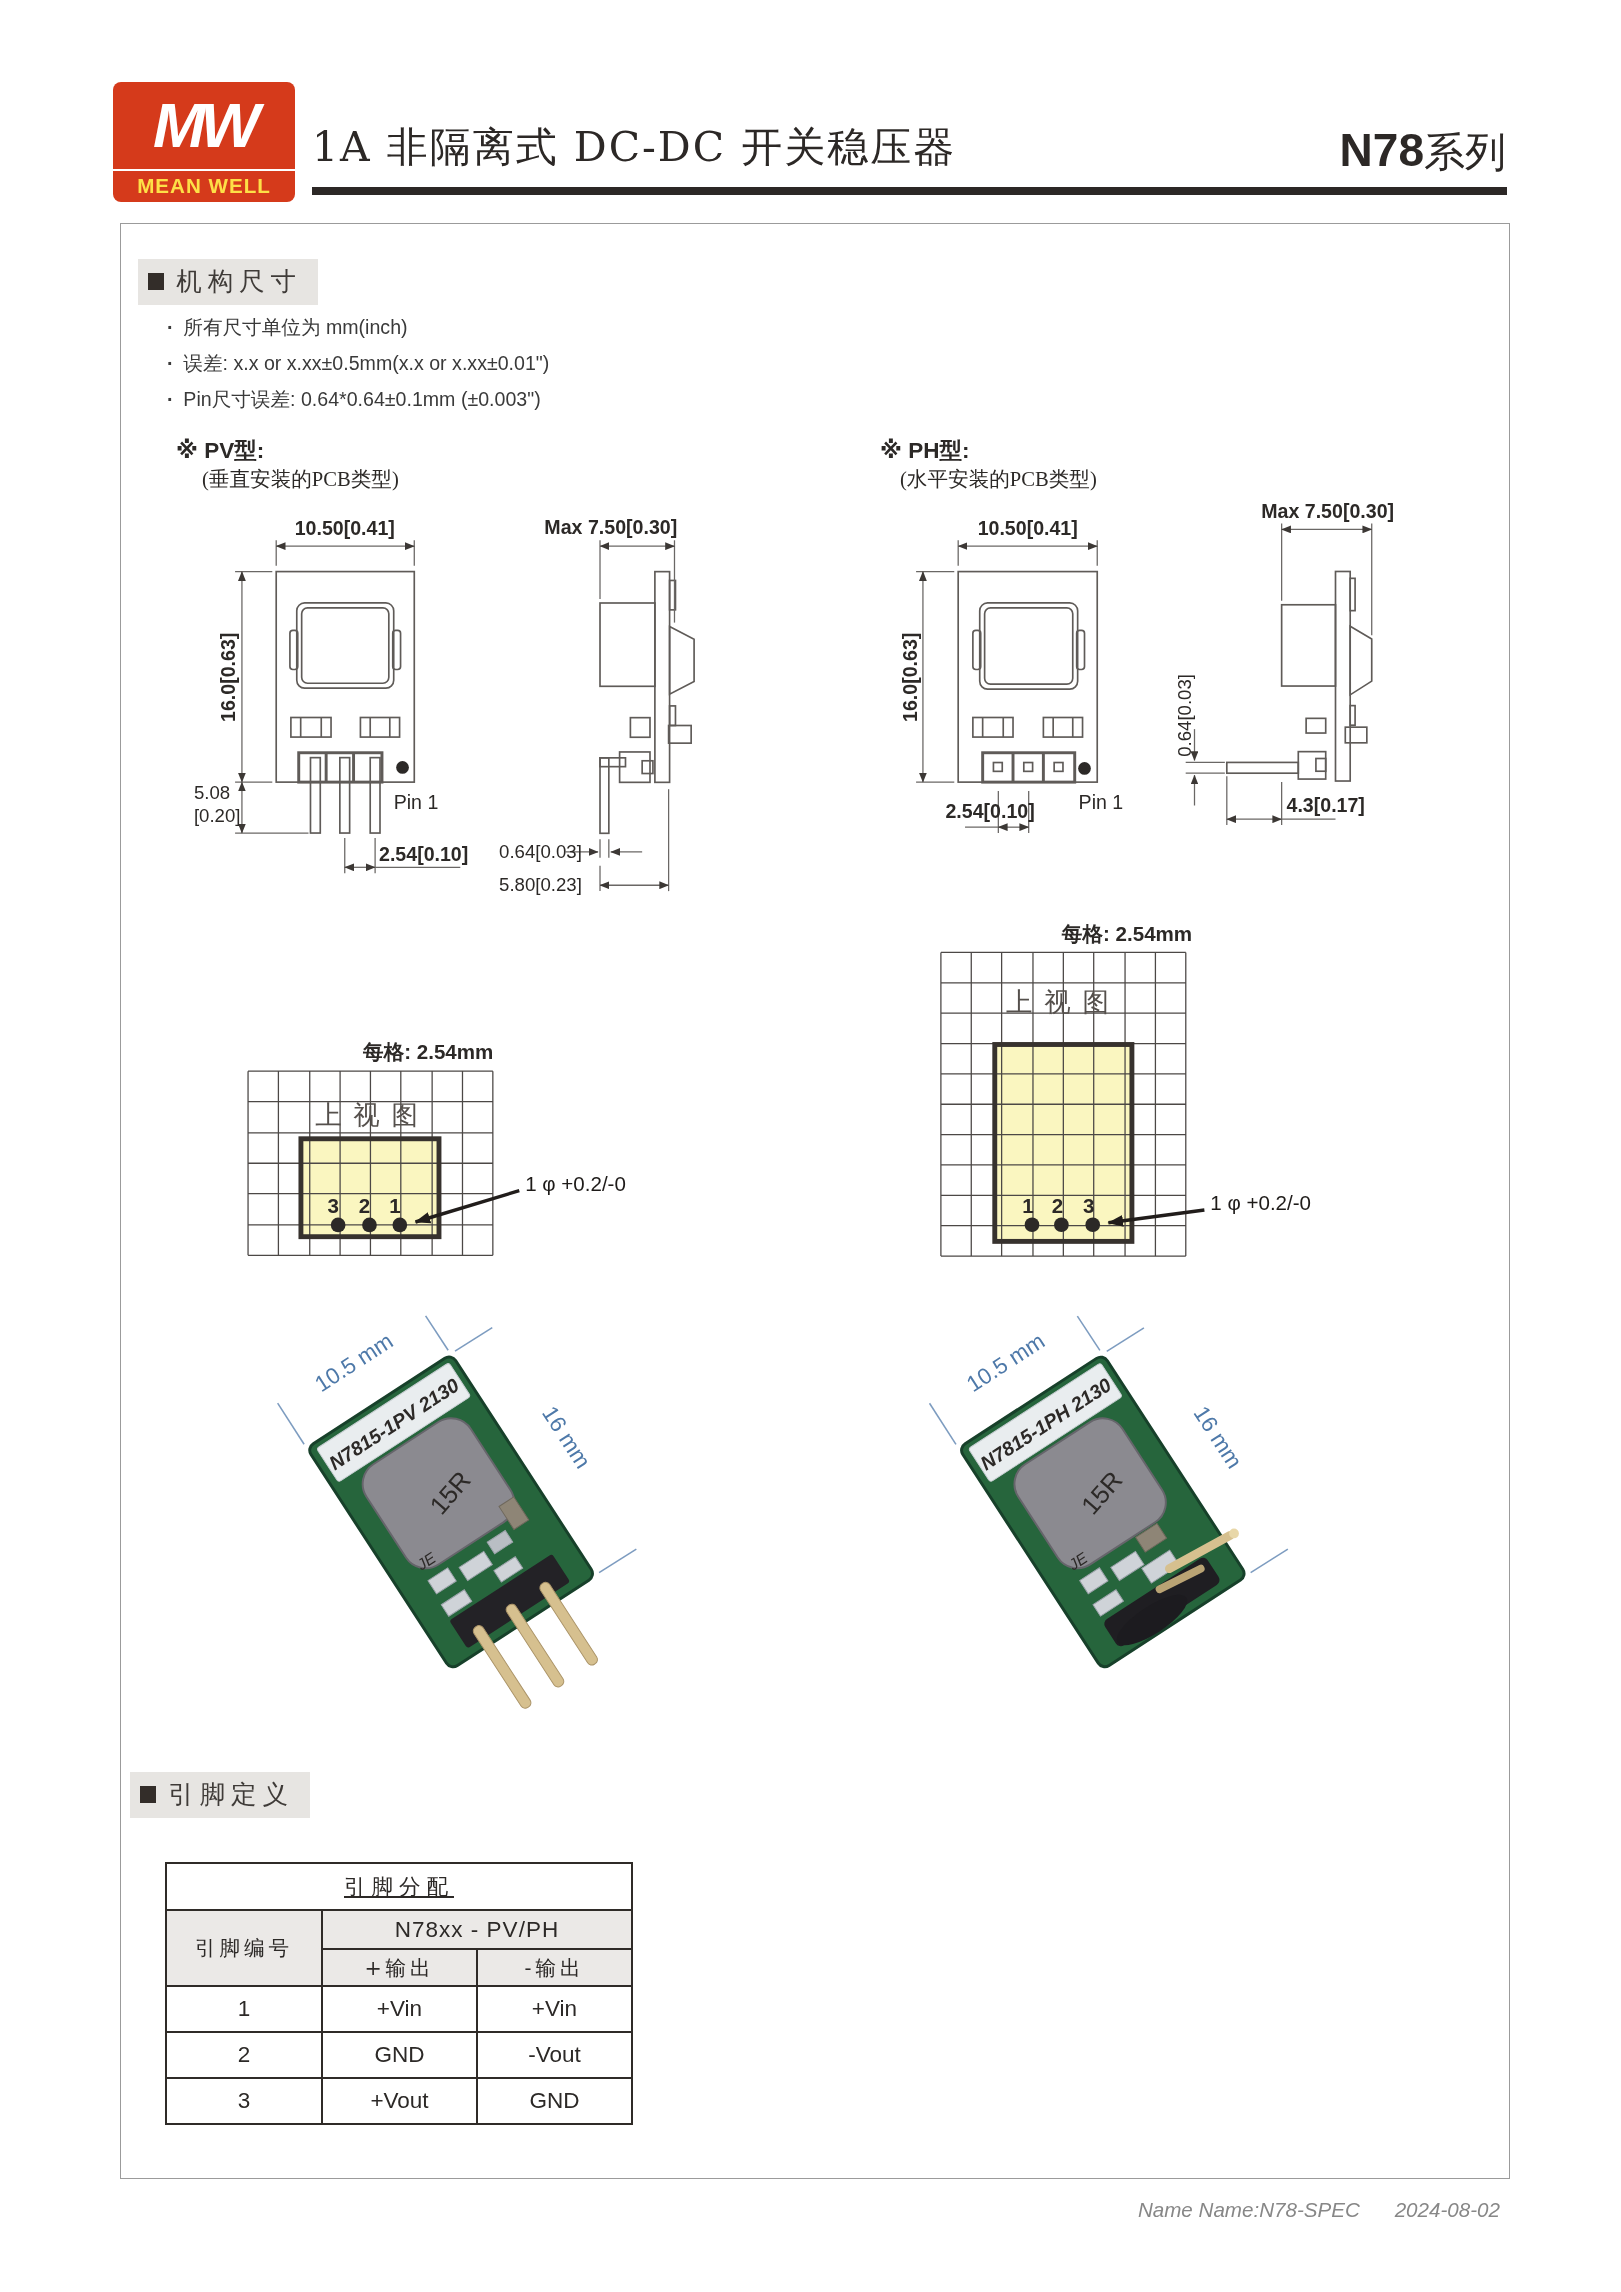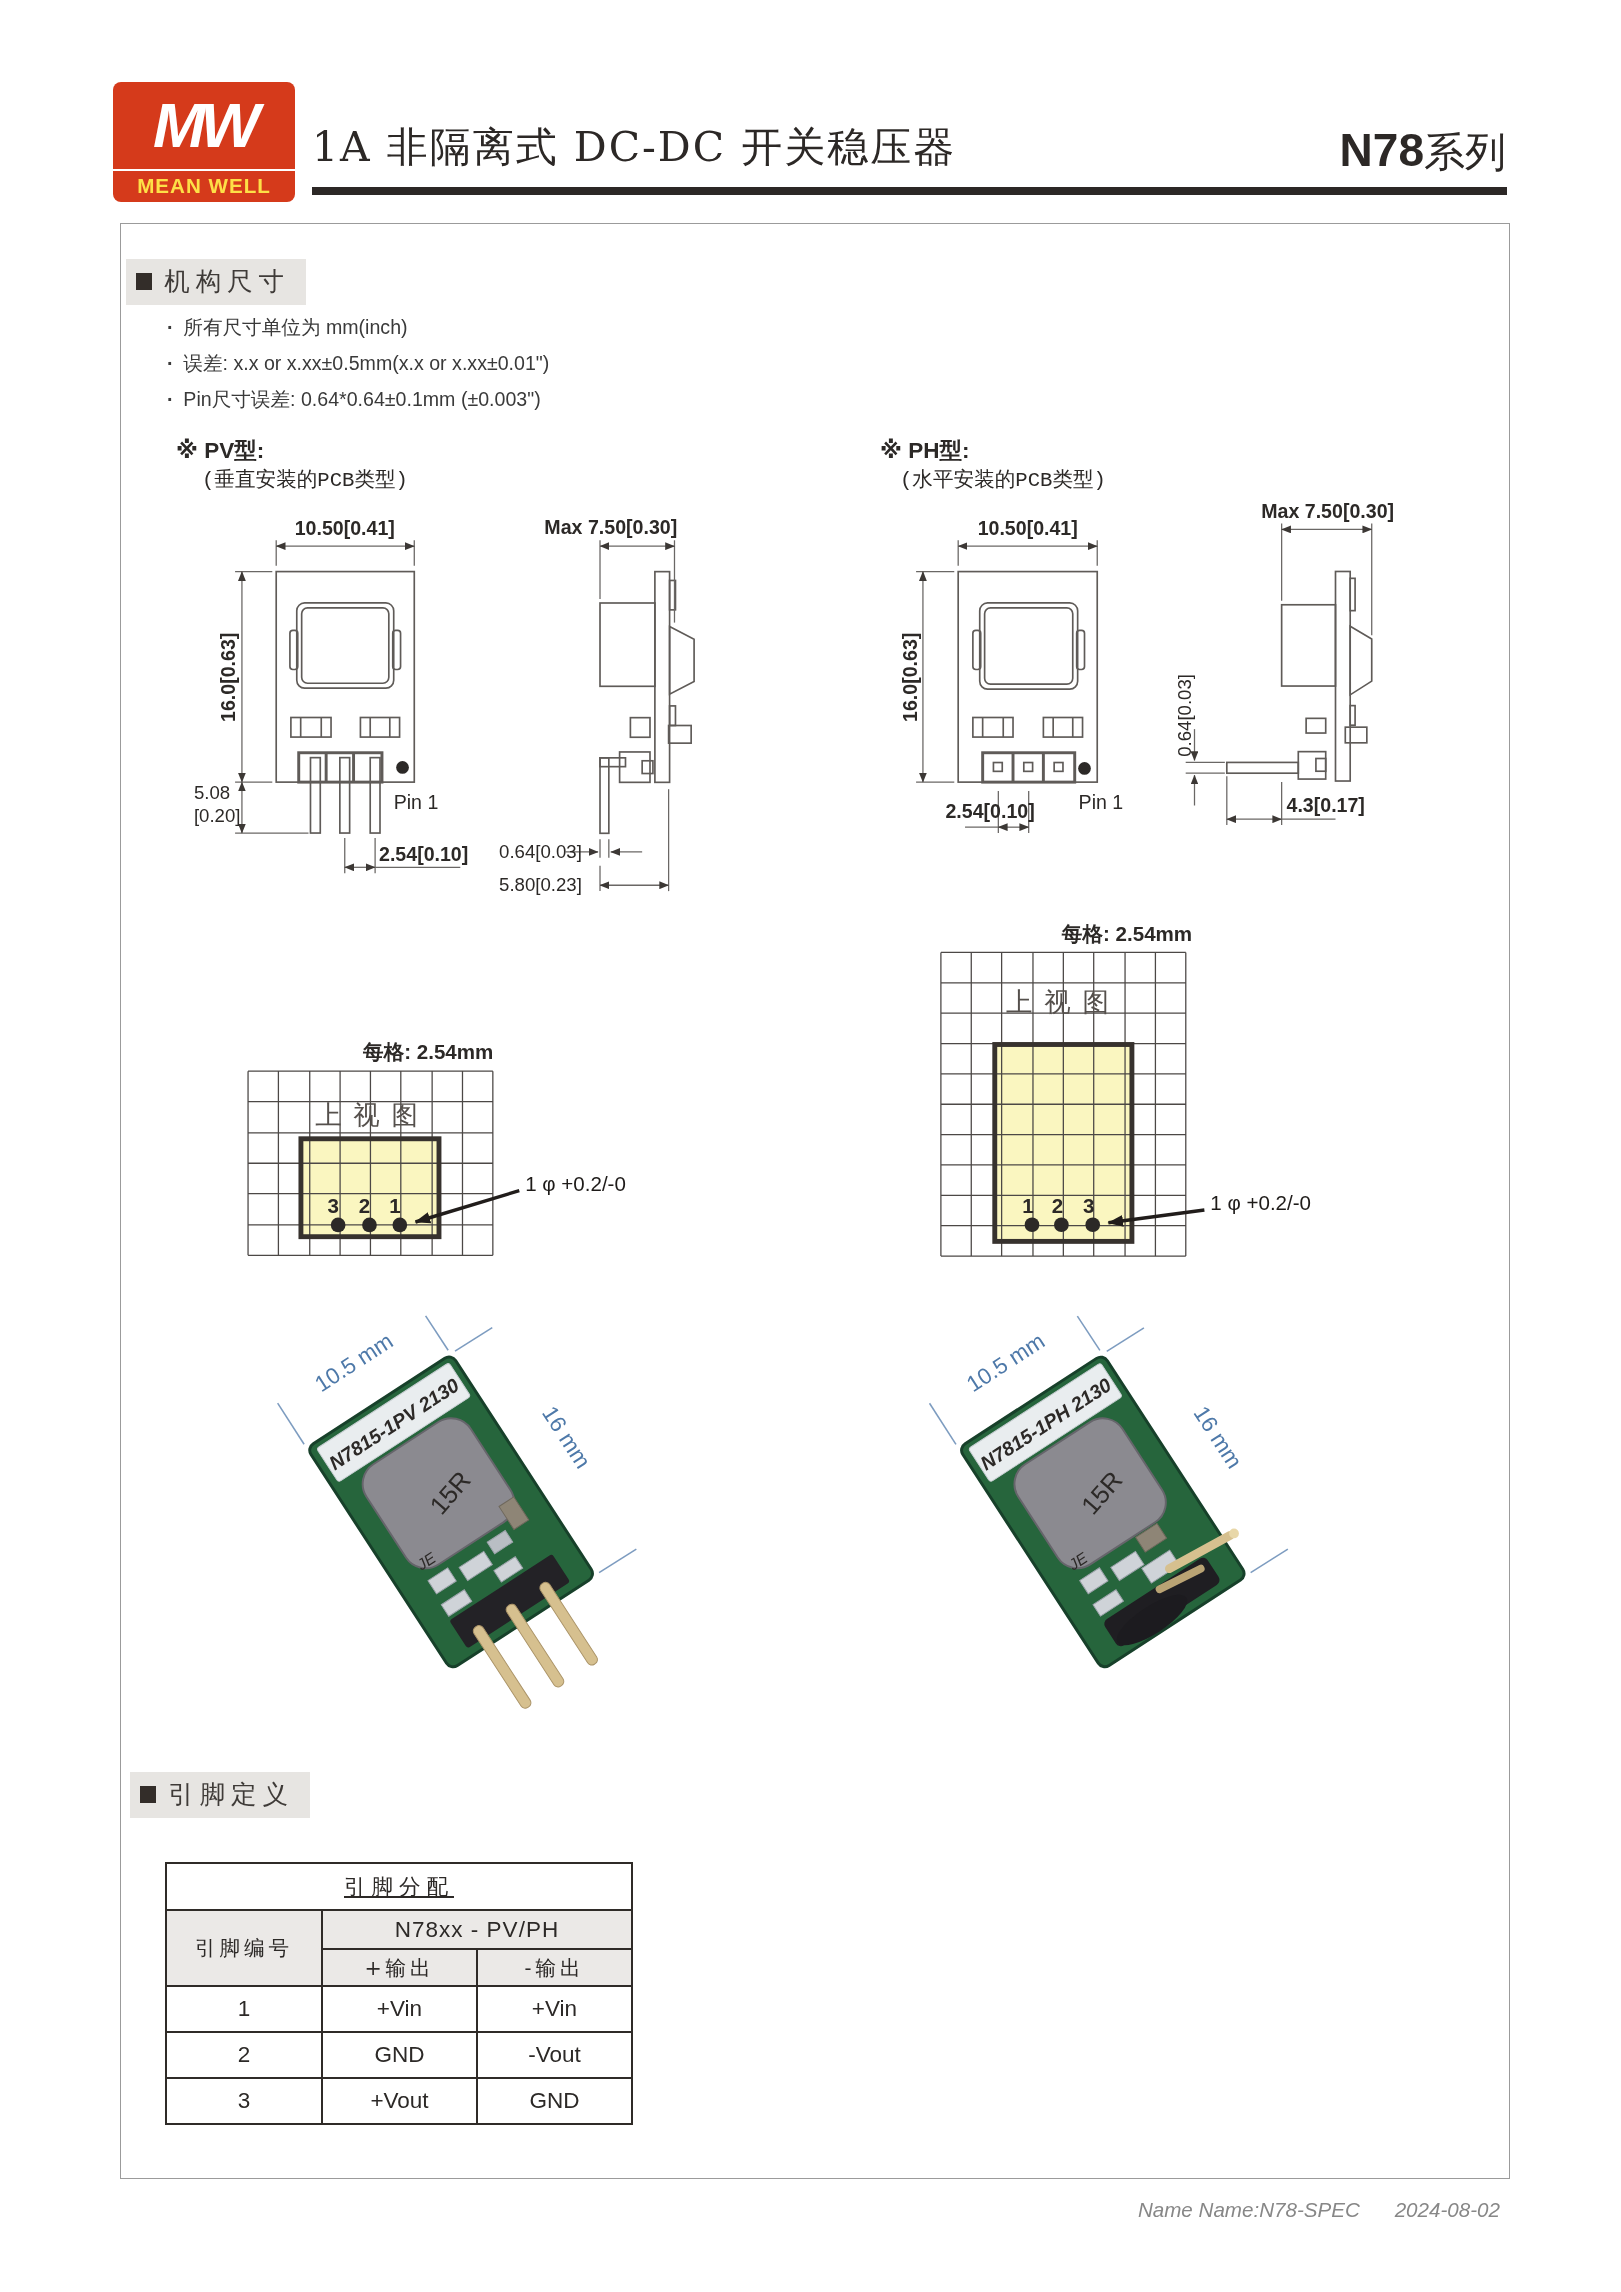--- a/index.html
+++ b/index.html
@@ -21,21 +21,21 @@
   #rule{left:312px;top:187px;width:1195px;height:7.8px;background:#2c2826;}
   #frame{left:120px;top:223px;width:1388px;height:1954px;border:1.5px solid #9b9b9b;}
   
   .sechead{display:inline-flex;align-items:center;background:#e7e5e2;padding:4.9px 15.7px 5.9px 9.8px;}
   .sechead .sq{width:16.7px;height:16.7px;background:#332d29;margin-right:11.8px;}
   .sechead .tx{font-size:25.5px;letter-spacing:5.9px;color:#3f3b38;
         font-family:"DejaVu Serif","Liberation Serif",serif;}
   .note{font-size:19.6px;color:#3a3a3a;}
   .note:before{content:"\00B7";font-weight:700;margin-right:9.8px;}
   .typelabel{font-size:22.5px;font-weight:700;color:#2c2927;}
-  .typesub{font-size:20.6px;color:#2c2927;font-family:Liberation Mono, monospace;}
+  .typesub{font-size:20.6px;color:#2c2927;font-family:Liberation Serif, serif;}
   
   svg{overflow:visible;}
   svg text{font-family:"Liberation Sans","DejaVu Sans",sans-serif;fill:#2c2927;}
   .ol{stroke:#5f5b58;stroke-width:1.7;fill:none;}
   .ol2{stroke:#5f5b58;stroke-width:3;fill:none;}
   .dl{stroke:#6a6765;stroke-width:1.3;fill:none;}
   .dt{font-size:20px;font-weight:700;}
   .dt2{font-size:19px;}
   .pt{font-size:20px;}
   .grid{stroke:#4c4846;stroke-width:1.3;fill:none;}
@@ -79,21 +79,21 @@
     <div class="mw">MW</div>
     <div class="bar">MEAN WELL</div>
   </div>
   <div class="abs" id="title">1A 非隔离式 DC-DC 开关稳压器</div>
   <div class="abs" id="series">
     <span class="n">N78</span><span class="s">系列</span>
   </div>
   <div class="abs" id="rule"></div>
   <div class="abs" id="frame"></div>
 
-  <div class="abs sechead" style="left:126px;top:259px;">
+  <div class="abs sechead" style="left:138px;top:259px;">
     <span class="sq"></span>
     <span class="tx">机构尺寸</span>
   </div>
   <div class="abs note" style="left:167px;top:314px;">所有尺寸单位为 mm(inch)</div>
   <div class="abs note" style="left:167px;top:350px;">误差: x.x or x.xx±0.5mm(x.x or x.xx±0.01")</div>
   <div class="abs note" style="left:167px;top:386px;">Pin尺寸误差: 0.64*0.64±0.1mm (±0.003")</div>
 
   <div class="abs typelabel" style="left:176px;top:435px;">※ PV型:</div>
   <div class="abs typesub" style="left:202px;top:465px;">(垂直安装的PCB类型)</div>
   <div class="abs typelabel" style="left:880px;top:435px;">※ PH型:</div>

